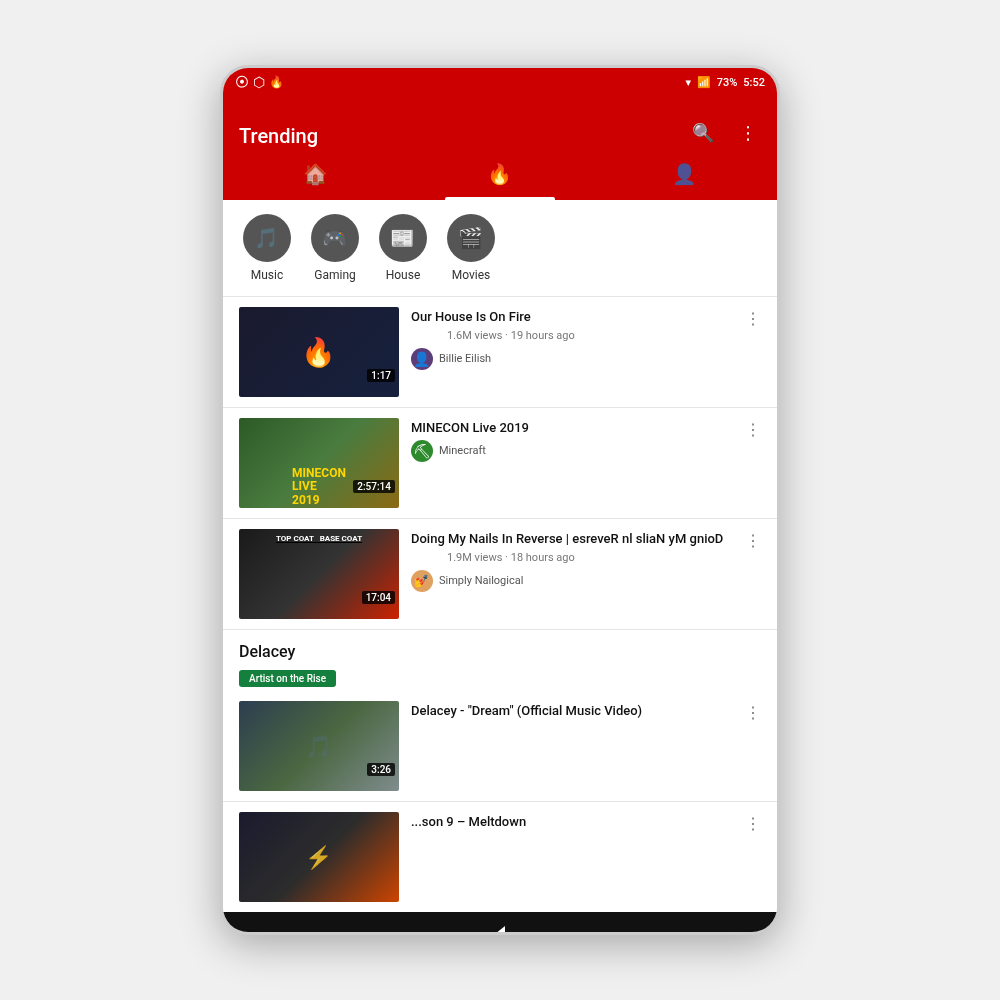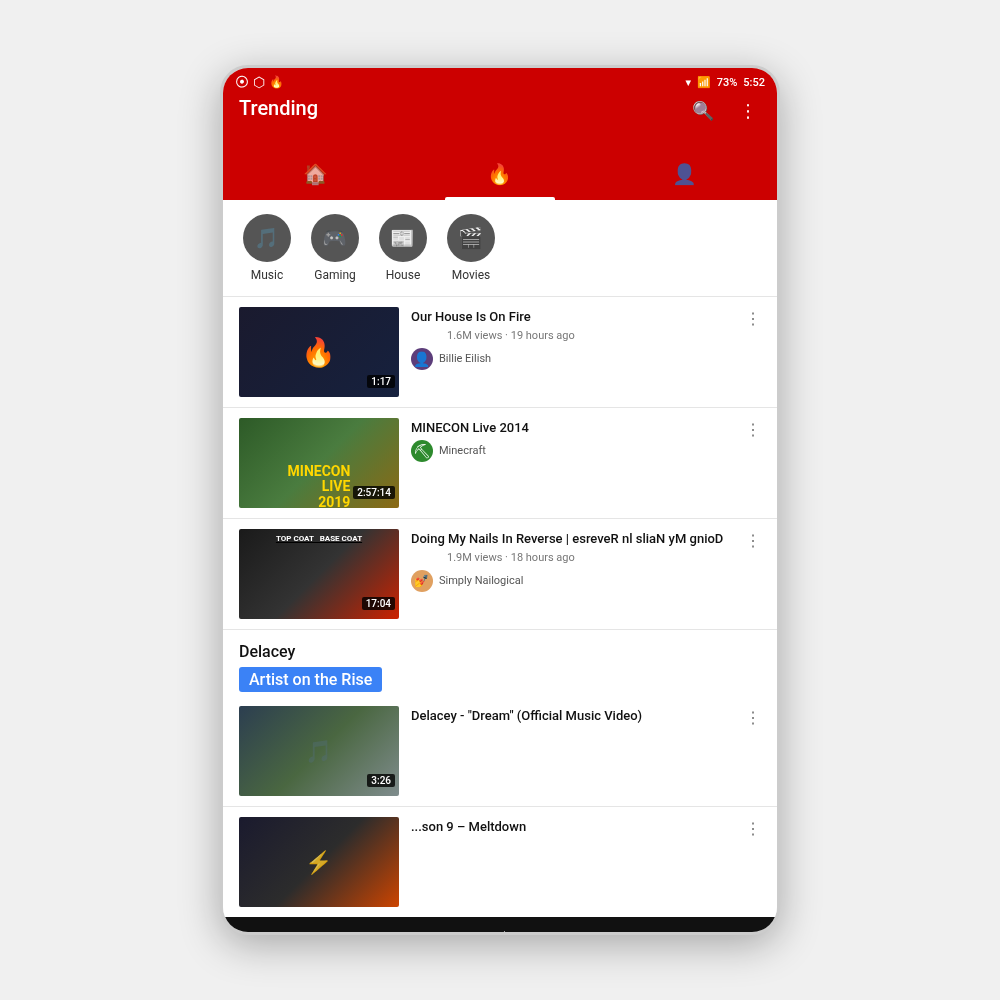--- a/index.html
+++ b/index.html
@@ -47,21 +47,21 @@
       align-items: center;
       gap: 6px;
       font-size: 11px;
       font-weight: 500;
     }
 
     .toolbar {
       background: #cc0000;
       height: 52px;
       display: flex;
-      align-items: flex-start;
+      align-items: flex-end;
       padding: 0 16px;
       color: white;
     }
 
     .toolbar-title {
       flex: 1;
       font-size: 20px;
       font-weight: 500;
       color: white;
     }
@@ -182,21 +182,21 @@
     .thumbnail-bg {
       width: 100%;
       height: 100%;
       display: flex;
       align-items: center;
       justify-content: center;
     }
 
     .duration-badge {
       position: absolute;
-      bottom: 9px;
+      bottom: 15px;
       right: 4px;
       background: rgba(0,0,0,0.8);
       color: white;
       font-size: 10px;
       padding: 1px 4px;
       border-radius: 2px;
       font-weight: 500;
     }
 
     .video-info {
@@ -262,23 +262,23 @@
 
     .section-title {
       font-size: 16px;
       font-weight: 500;
       color: #111;
       margin-bottom: 6px;
     }
 
     .artist-badge {
       display: inline-block;
-      background: #3b82f6;
-      color: white;
-      font-size: 16px;
+      background: #15803d;
+      color: white;
+      font-size: 10px;
       padding: 3px 10px;
       border-radius: 3px;
       font-weight: 500;
     }
 
     
     .thumb-fire {
       background: linear-gradient(135deg, #1a1a2e 0%, #16213e 100%);
     }
     .thumb-minecraft {
@@ -316,24 +316,24 @@
 
     .back-triangle {
       width: 0;
       height: 0;
       border-style: solid;
       border-width: 8px 10px 8px 0;
       border-color: transparent white transparent transparent;
     }
 
     .minecon-text {
-      font-size: 14px;
+      font-size: 12px;
       color: #ffd700;
       font-weight: bold;
-      text-align: right;
+      text-align: left;
       line-height: 1.1;
       margin-top: 48px;
     }
 
     .topcoat-text {
       font-size: 8px;
       color: white;
       font-weight: bold;
       text-align: center;
       line-height: 1.1;
@@ -424,21 +424,21 @@
     <div class="divider"></div>
 
     <div class="video-item">
       <div class="thumbnail-wrap thumb-minecraft">
         <div class="thumbnail-bg" style="flex-direction:column;">
           <div class="minecon-text">MINECON<br>LIVE<br>2019</div>
         </div>
         <div class="duration-badge">2:57:14</div>
       </div>
       <div class="video-info">
-        <div class="video-title">MINECON Live 2014</div>
+        <div class="video-title">MINECON Live 2019</div>
         <div class="channel-row">
           <div class="channel-avatar avatar-minecraft">
             <span style="font-size:14px;">⛏</span>
           </div>
           <span class="channel-name">Minecraft</span>
         </div>
       </div>
       <button class="more-btn">⋮</button>
     </div>
 

